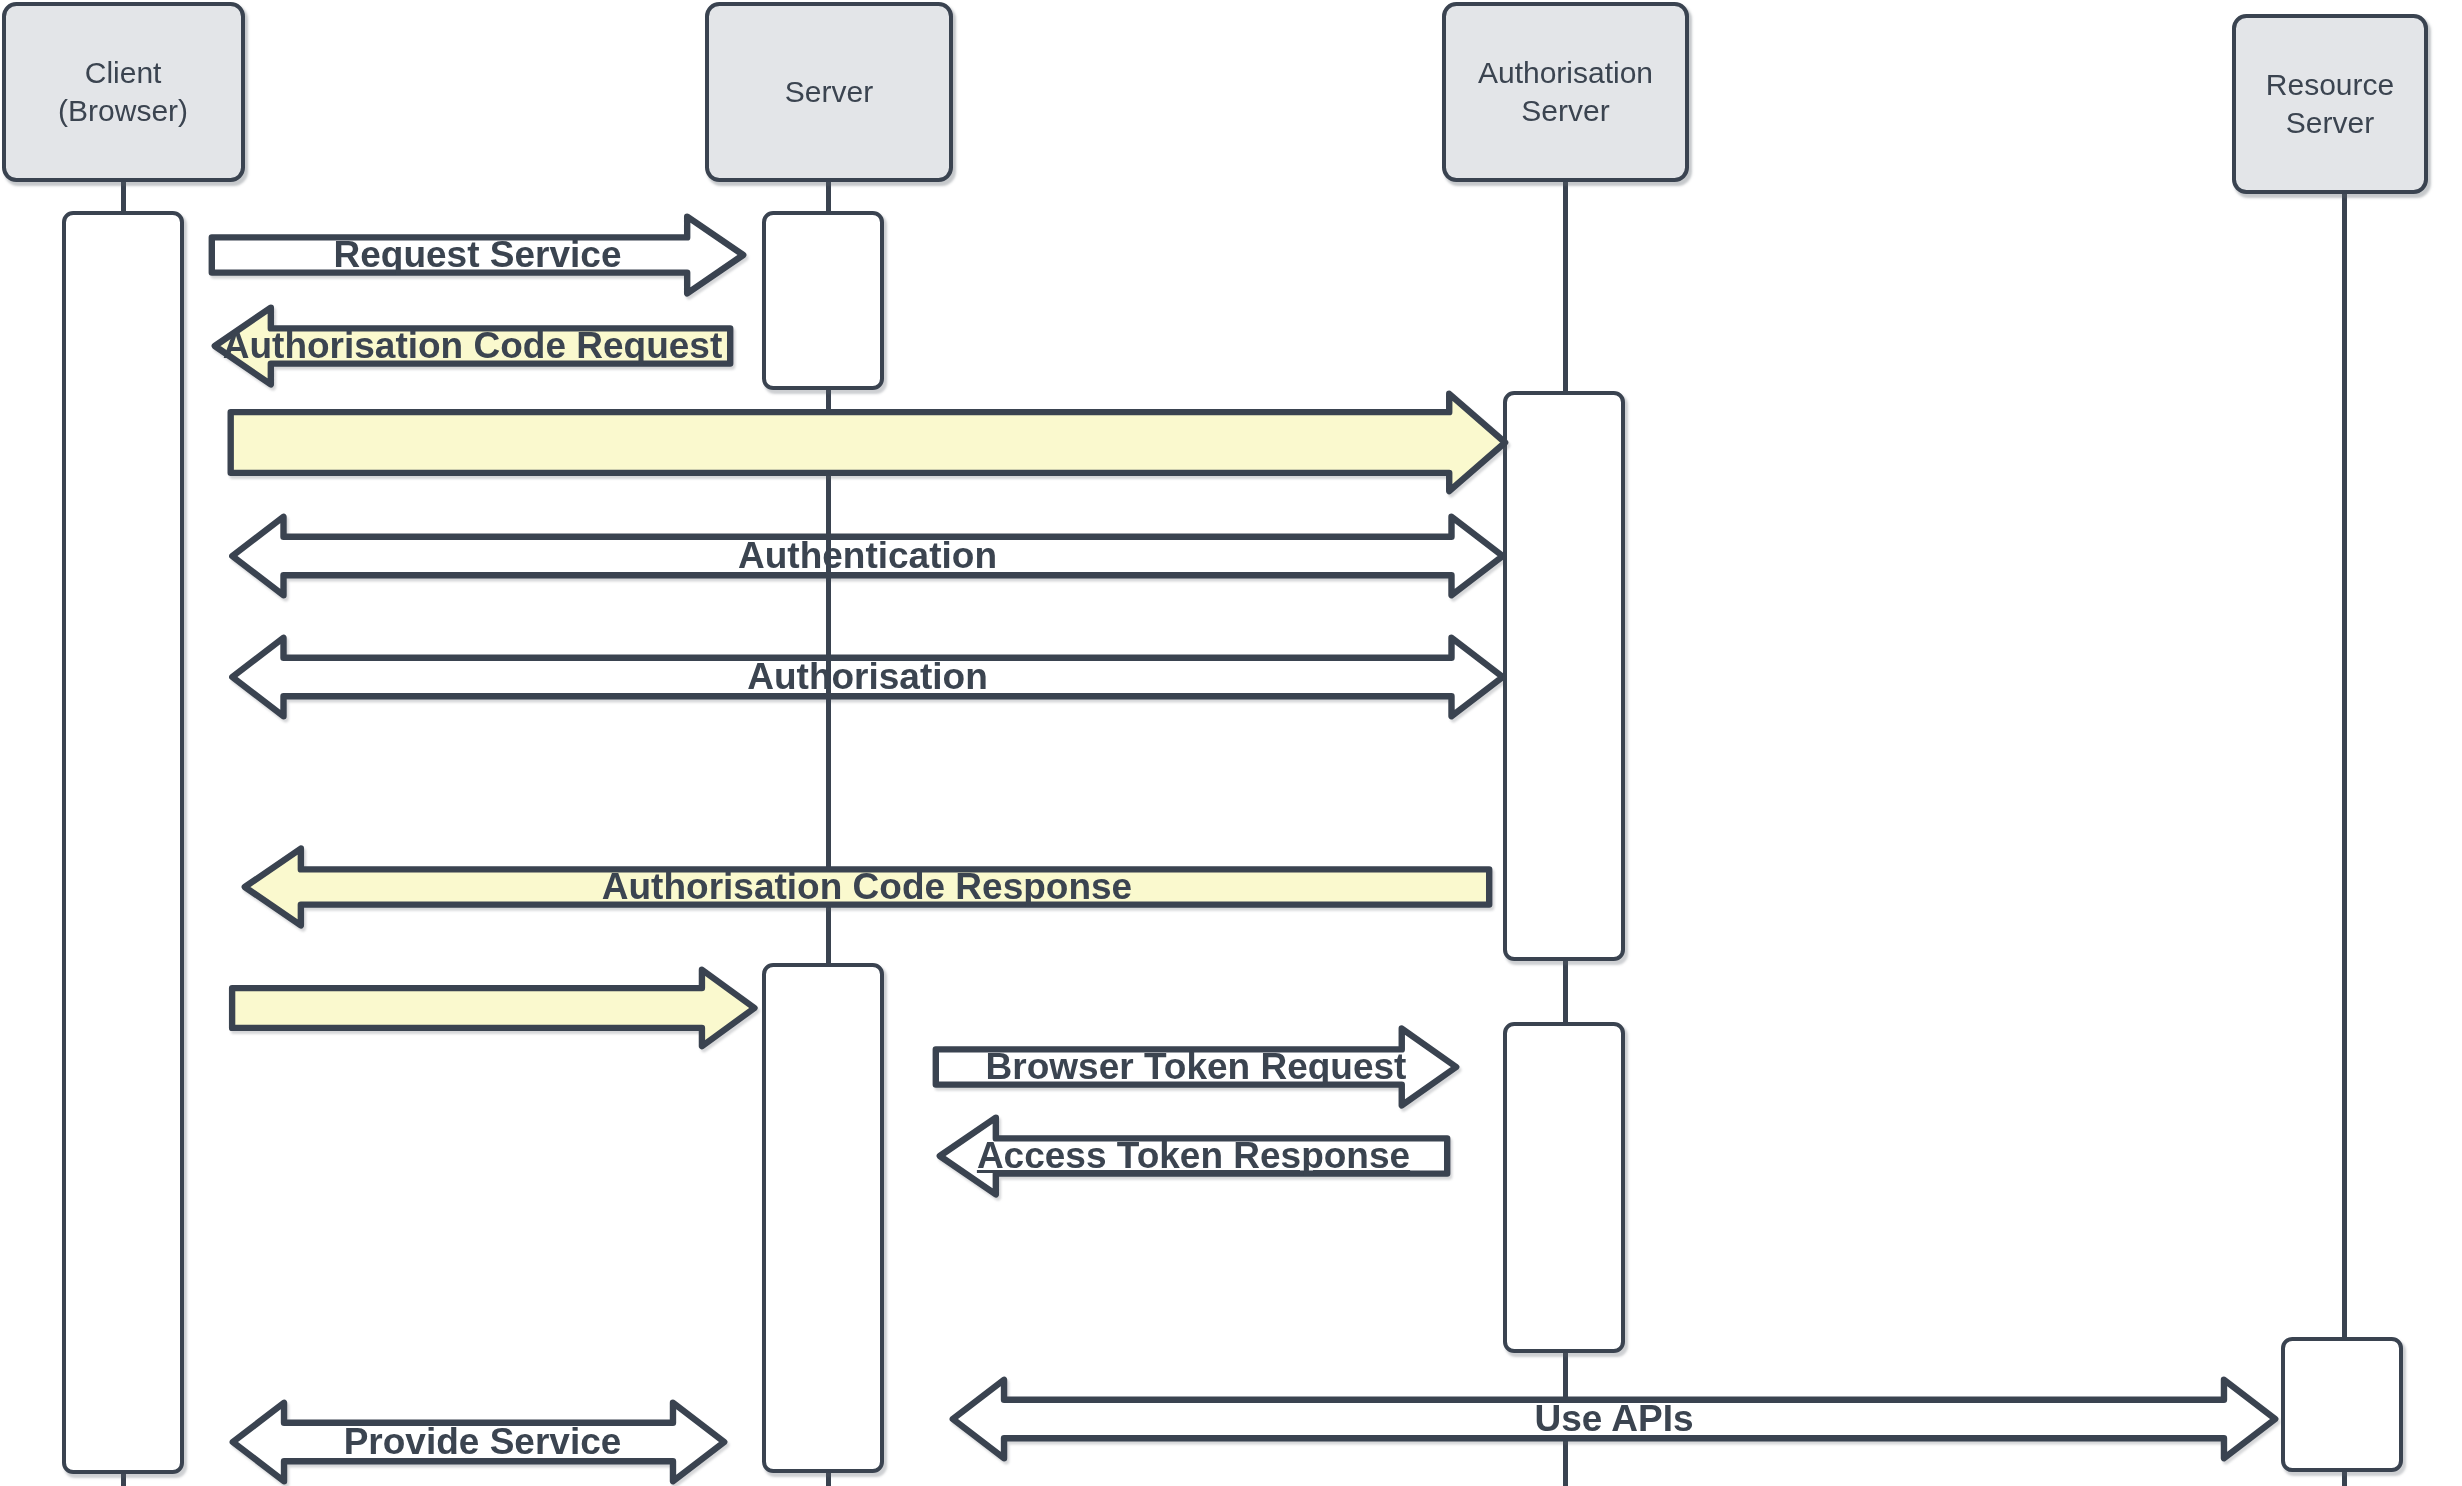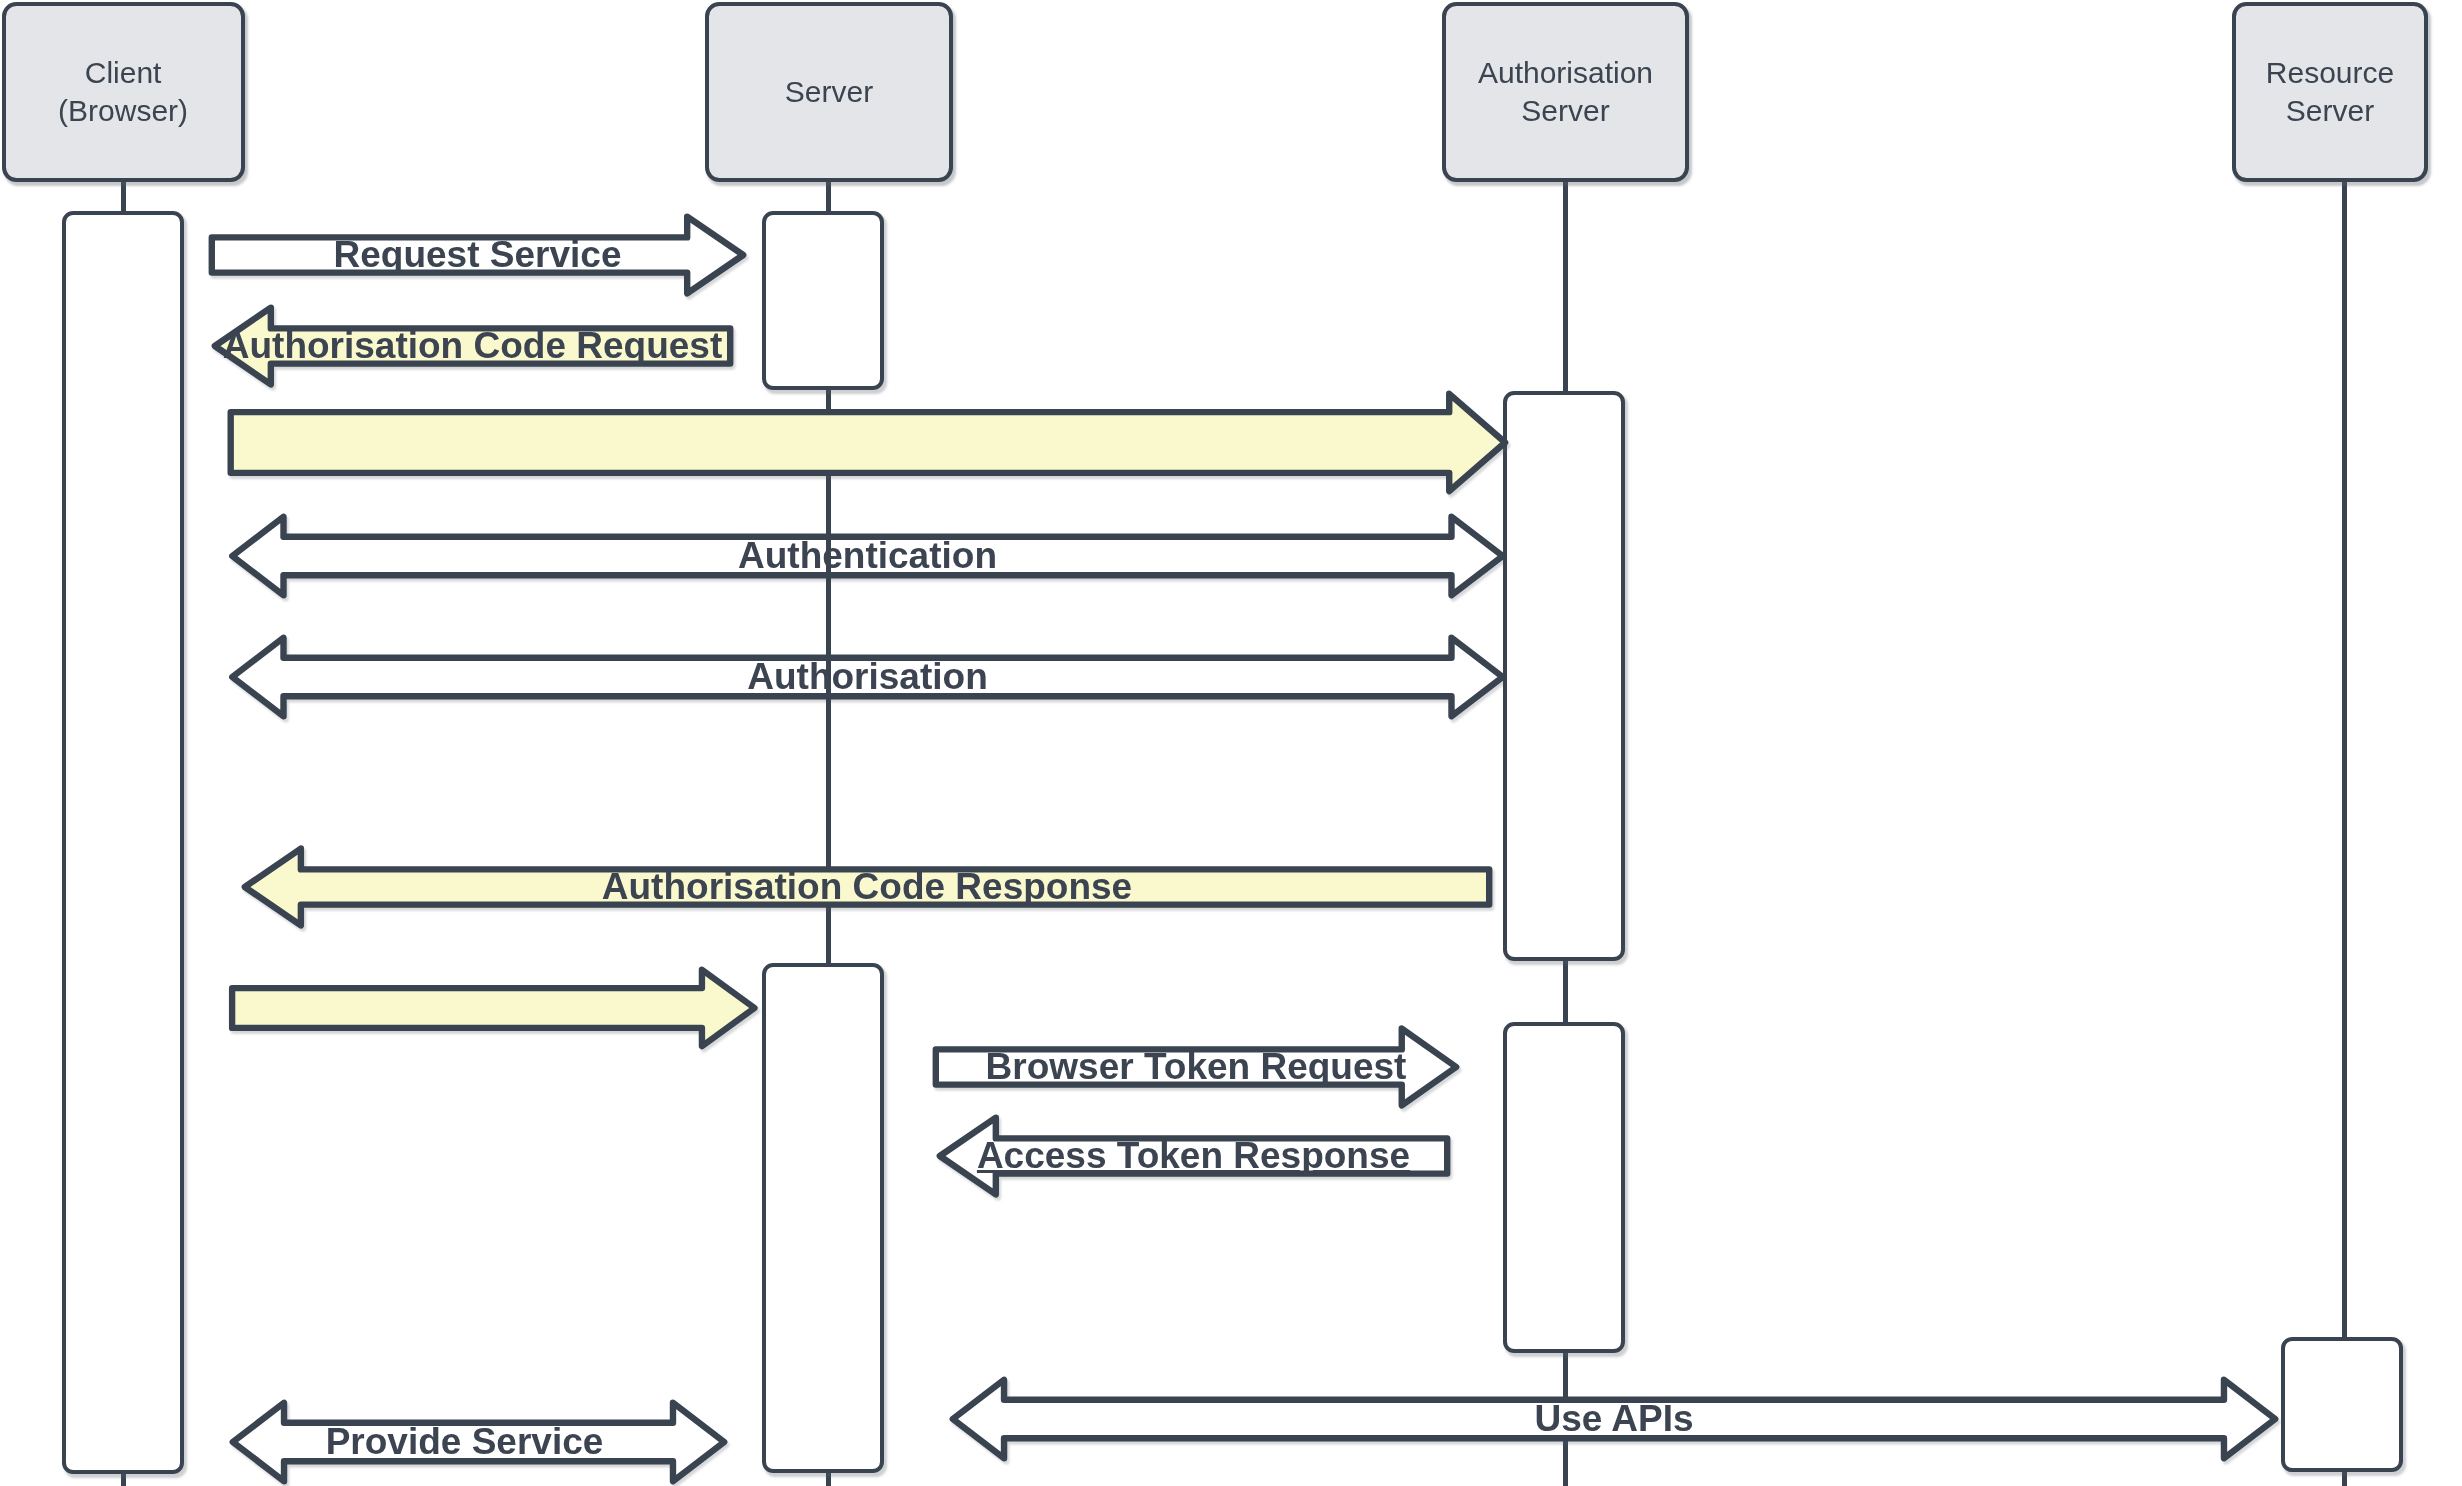--- a/index.html
+++ b/index.html
@@ -169,35 +169,35 @@
   <div class="arrow-label" style="left:227px;top:633px;width:1281px;height:88px;">Authorisation</div>
 
   <div class="arrow-label" style="left:240px;top:842px;width:1254px;height:90px;">Authorisation Code Response</div>
 
   <div class="arrow-label" style="left:931px;top:1022px;width:530px;height:90px;">Browser Token Request</div>
 
   <div class="arrow-label" style="left:935px;top:1111px;width:517px;height:90px;text-decoration:underline;">Access Token Response</div>
 
   <div class="arrow-label" style="left:948px;top:1374px;width:1332px;height:90px;">Use APIs</div>
 
-  <div class="arrow-label" style="left:214px;top:1397px;width:501px;height:90px;">Provide Service</div>
+  <div class="arrow-label" style="left:232px;top:1397px;width:501px;height:90px;">Provide Service</div>
 
 
 
   <div class="actor" style="left:1.6px;top:1.6px;width:243px;">
     <span>Client</span>
     <span>(Browser)</span>
   </div>
   <div class="actor" style="left:705px;top:1.6px;width:248px;">
     <span>Server</span>
     <span></span>
   </div>
   <div class="actor" style="left:1442px;top:1.6px;width:247px;">
     <span>Authorisation</span>
     <span>Server</span>
   </div>
-  <div class="actor" style="left:2232px;top:2px;width:196px;">
+  <div class="actor" style="left:2232px;top:14px;width:196px;">
     <span>Resource</span>
     <span>Server</span>
   </div>
 
 </div>
 
 
 </body></html>

